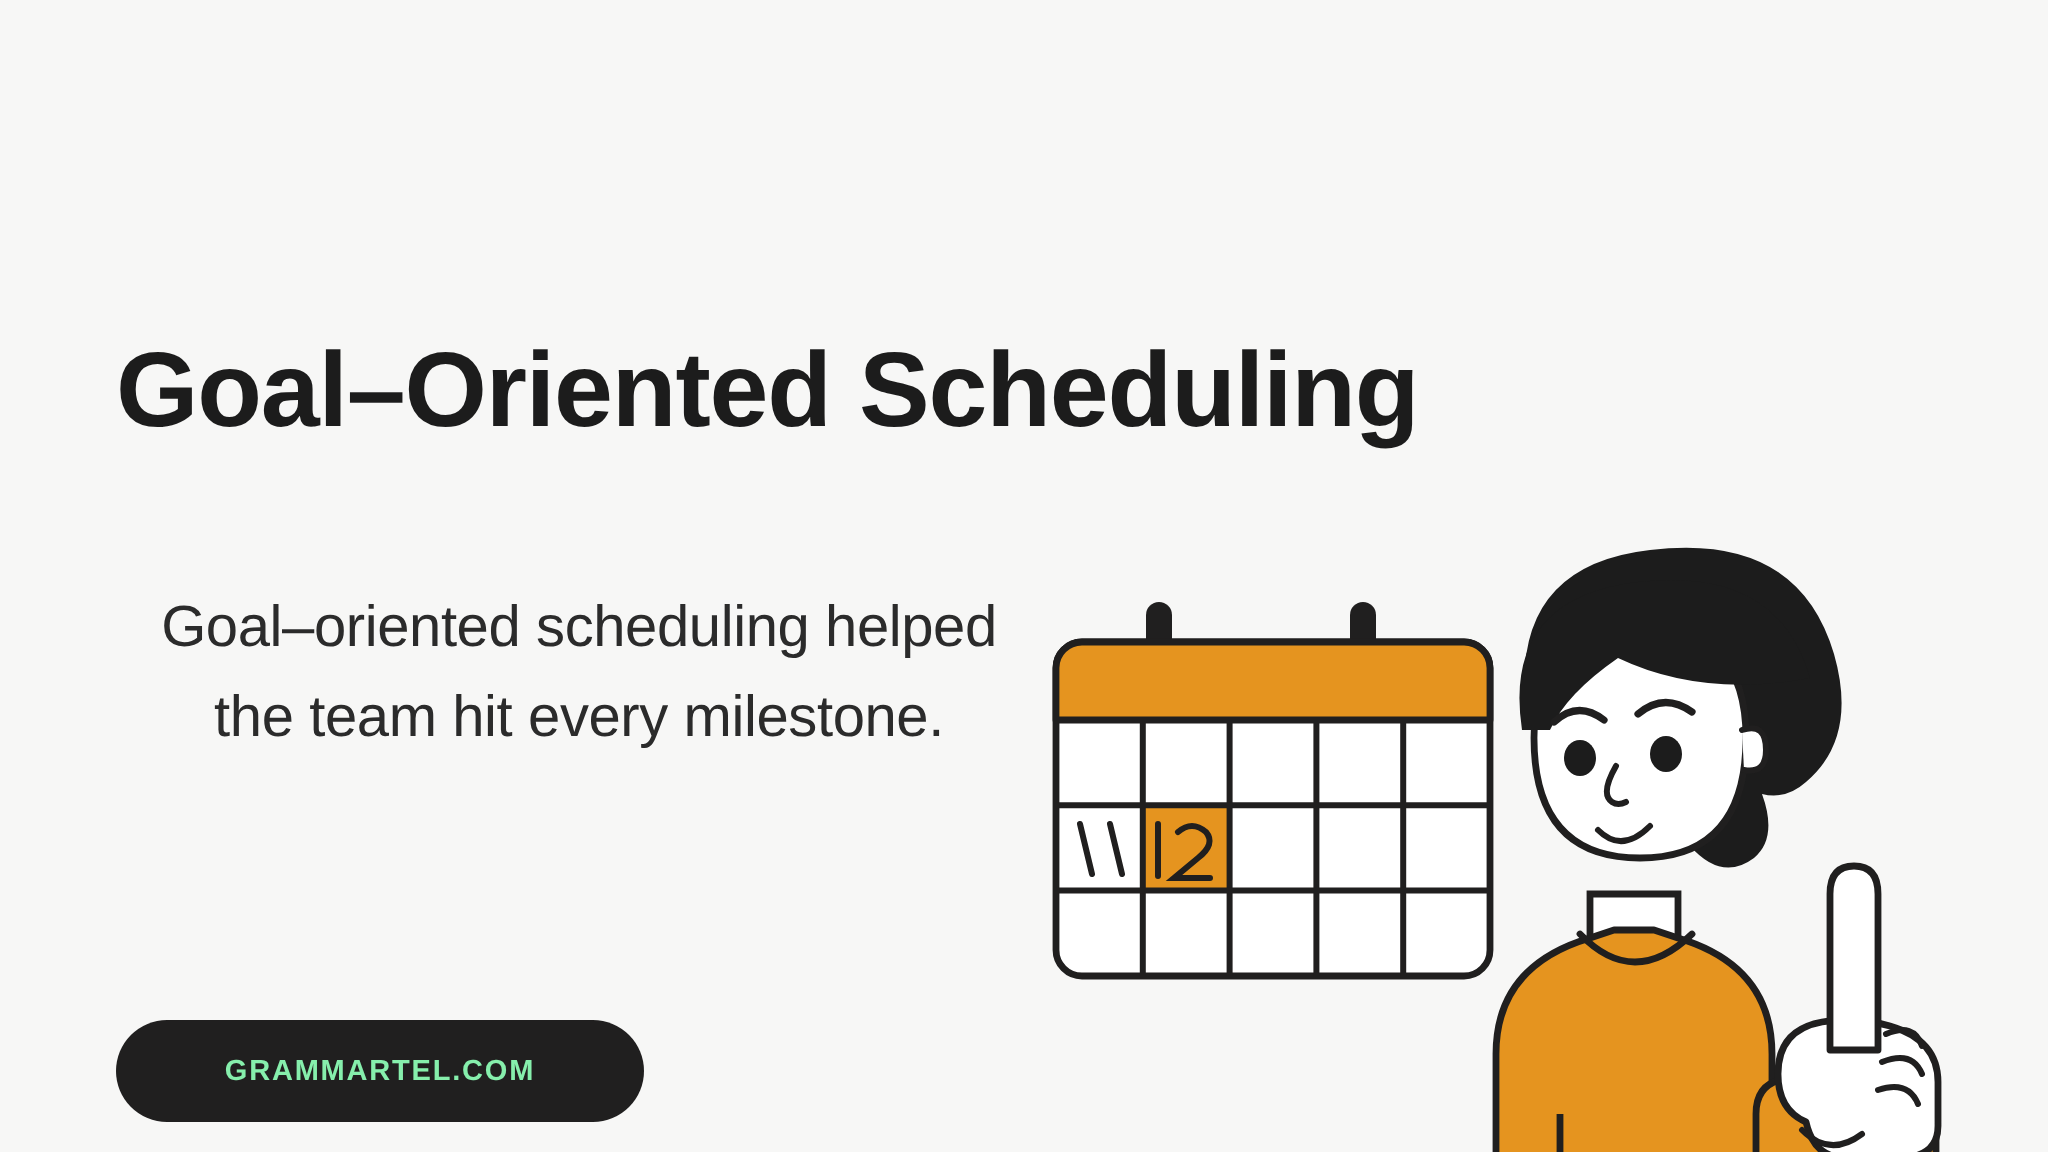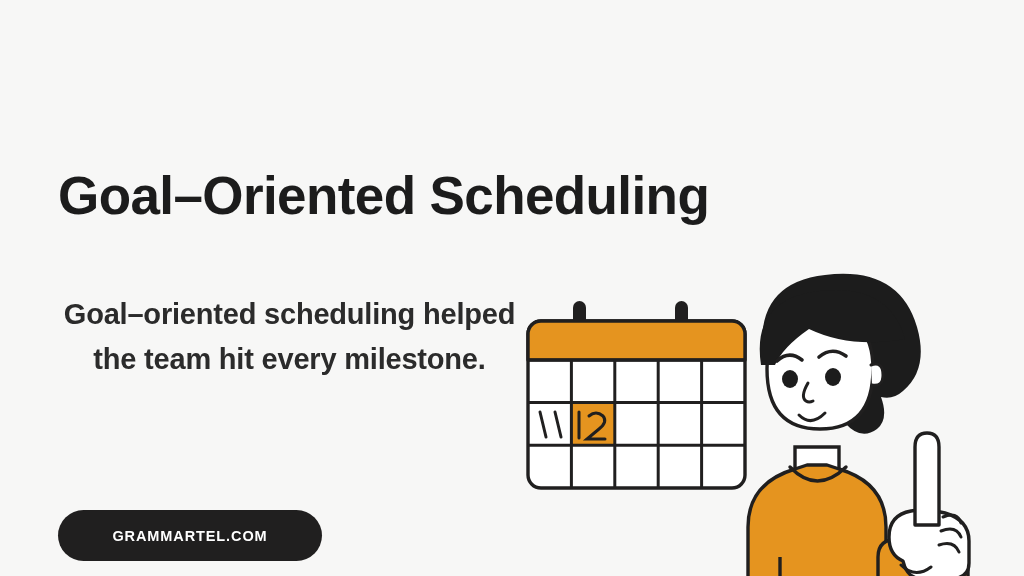--- a/index.html
+++ b/index.html
@@ -39,41 +39,41 @@
   }
 
   
   .body-copy {
     position: absolute;
     left: 62px;
     top: 216px;
     width: 455px;
     font-size: 29px;
     line-height: 45px;
-    font-weight: bold;
+    font-weight: normal;
     color: #2b2b2b;
     text-align: center;
     letter-spacing: -0.2px;
   }
 
   
   .badge {
     position: absolute;
     left: 58px;
     top: 463px;
     width: 264px;
     height: 51px;
     background: #201f1f;
     border-radius: 26px;
     display: flex;
     align-items: center;
     justify-content: center;
   }
   .badge-label {
-    color: #ffffff;
+    color: #86efac;
     font-size: 14.5px;
     font-weight: bold;
     letter-spacing: 0.9px;
   }
 
   
   .illustration {
     position: absolute;
     left: 505px;
     top: 222px;

